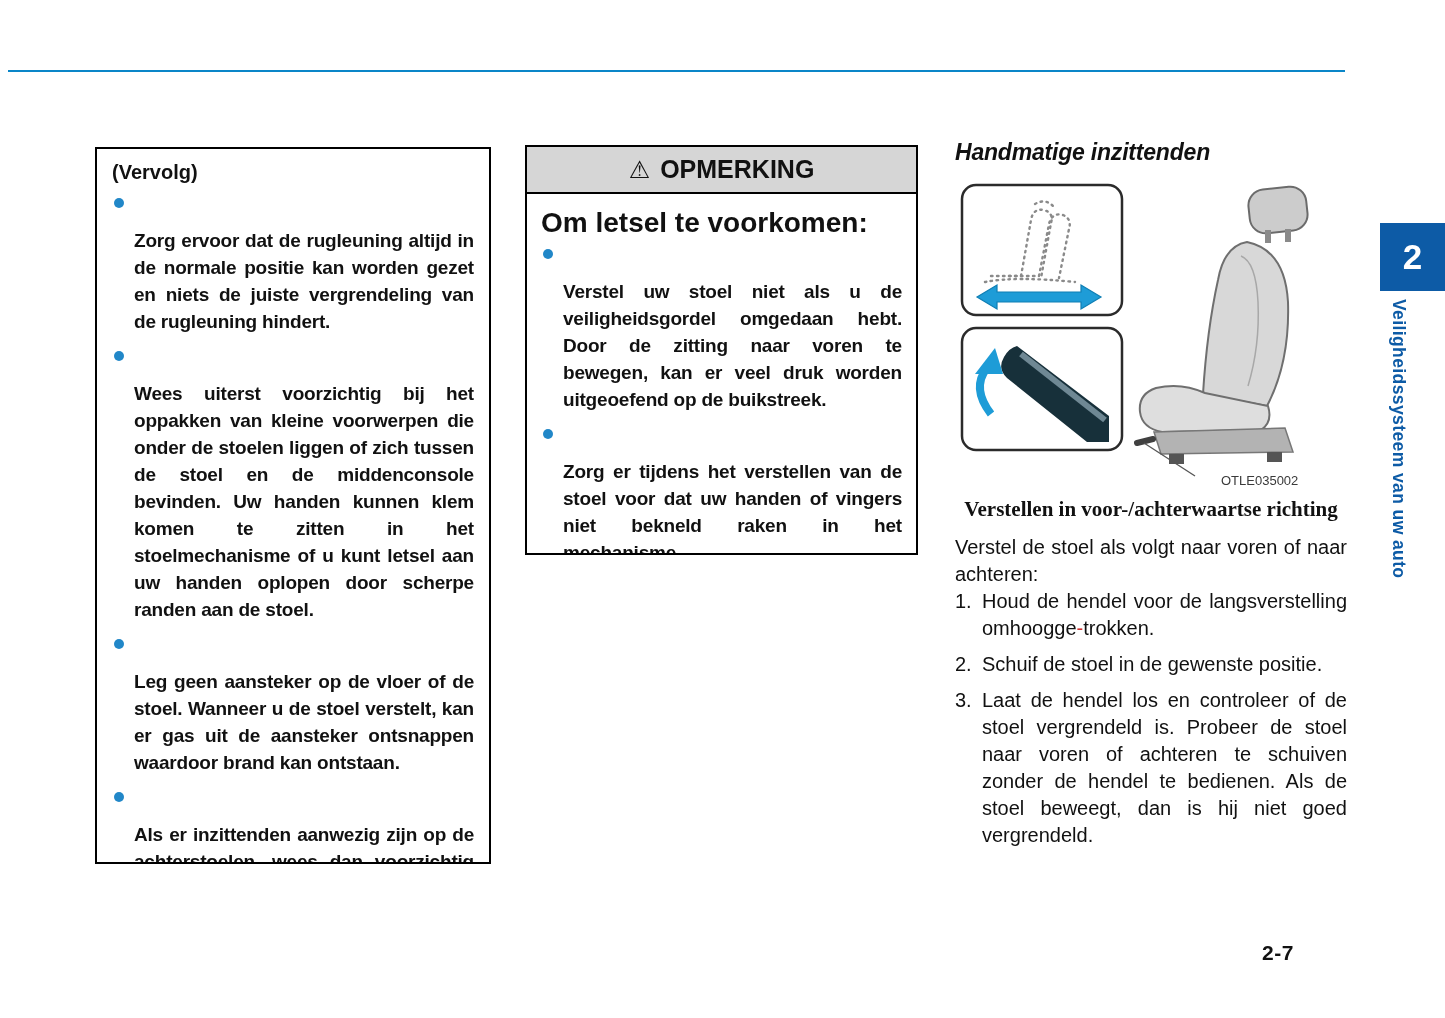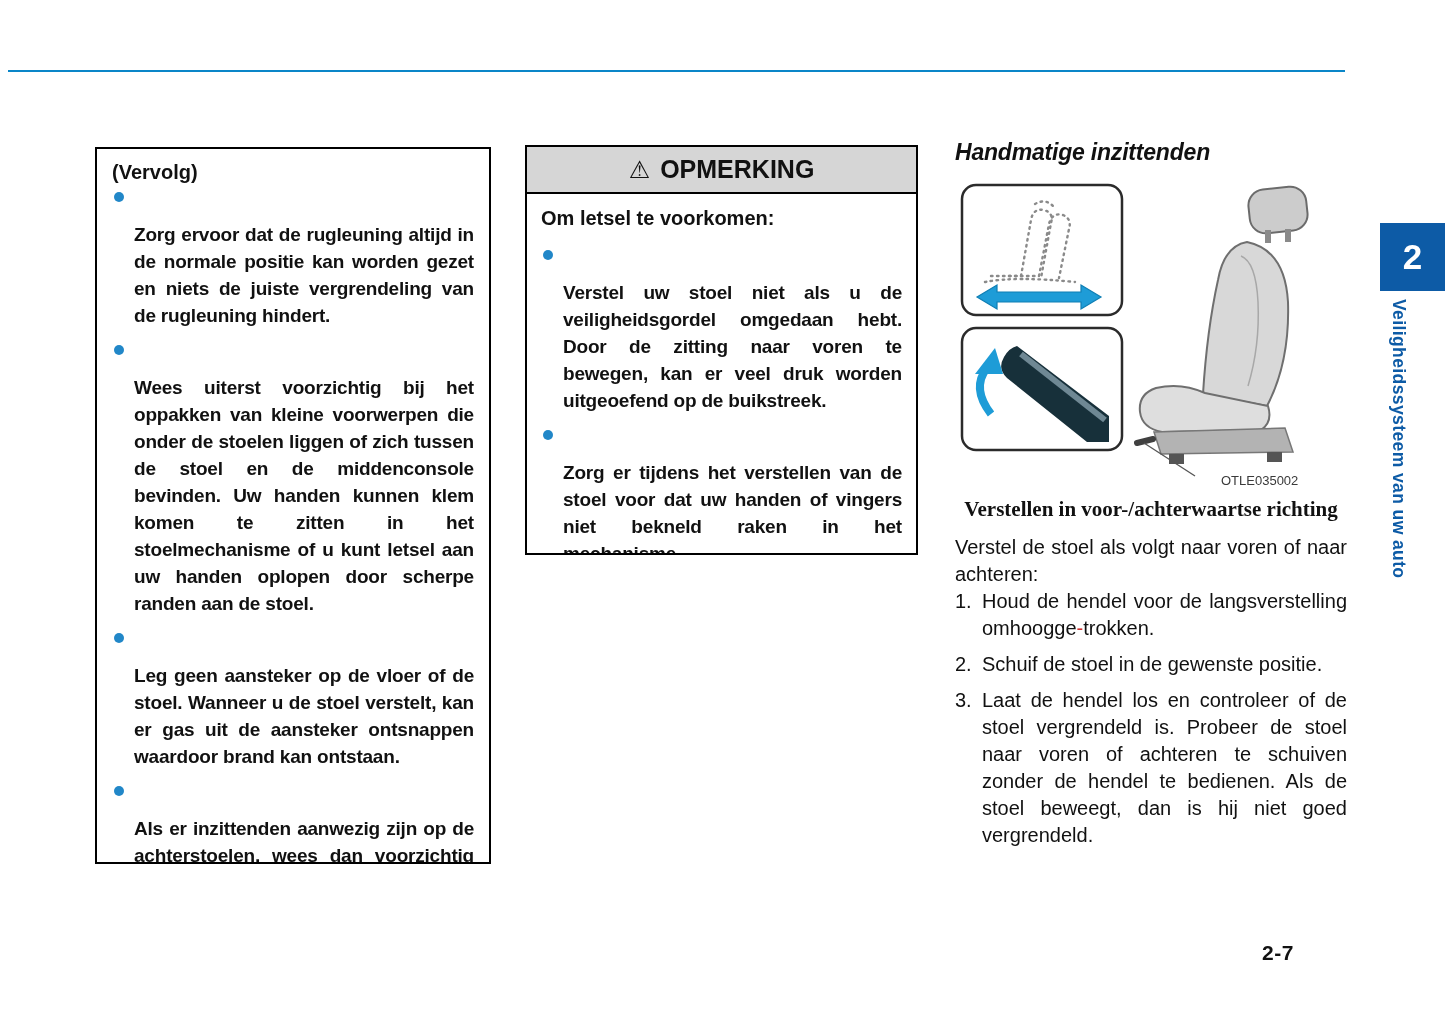--- a/index.html
+++ b/index.html
@@ -16,21 +16,21 @@
     position:absolute; left:8px; top:70px; width:1337px; height:2px;
     background:#0a86c8;
   }
 
   
   .box { border:2px solid #000; background:#fff; }
   .vervolg {
     position:absolute; left:95px; top:147px; width:396px; height:717px;
     padding:12px 15px 10px 15px; overflow:hidden;
   }
-  .box-title { font-size:20px; font-weight:700; }
+  .box-title { font-size:20px; font-weight:700; margin-bottom:6px; }
   ul.bullets { list-style:none; }
   ul.bullets li {
     display:flex; align-items:flex-start; margin-bottom:8px;
   }
   .dot {
     flex:0 0 10px; width:10px; height:10px; border-radius:50%;
     background:#2187c8; margin:8px 10px 0 2px;
   }
   .btxt {
     display:block; flex:1 1 auto;
@@ -43,21 +43,21 @@
     position:absolute; left:525px; top:145px; width:393px; height:410px;
     padding:0; overflow:hidden;
   }
   .opmerking-header {
     height:47px; background:#d6d6d6; border-bottom:2px solid #000;
     display:flex; align-items:center; justify-content:center; gap:10px;
     font-size:25px; font-weight:700;
   }
   .warn-icon { font-family:"DejaVu Sans", sans-serif; font-size:24px; line-height:1; font-weight:400; }
   .opmerking-body { padding:13px 14px 10px 14px; }
-  .opm-intro { font-size:20px; font-weight:700; margin-bottom:12px; }
+  .opm-intro { font-size:28px; font-weight:700; margin-bottom:2px; }
 
   
   .right-col { position:absolute; left:955px; top:139px; width:392px; }
   .heading {
     font-size:23px; font-weight:700; font-style:italic;
     margin-bottom:14px; letter-spacing:-0.2px;
   }
   .figure { width:390px; height:308px; margin-bottom:8px; }
   .subheading {
     font-family:"Liberation Serif", serif;

